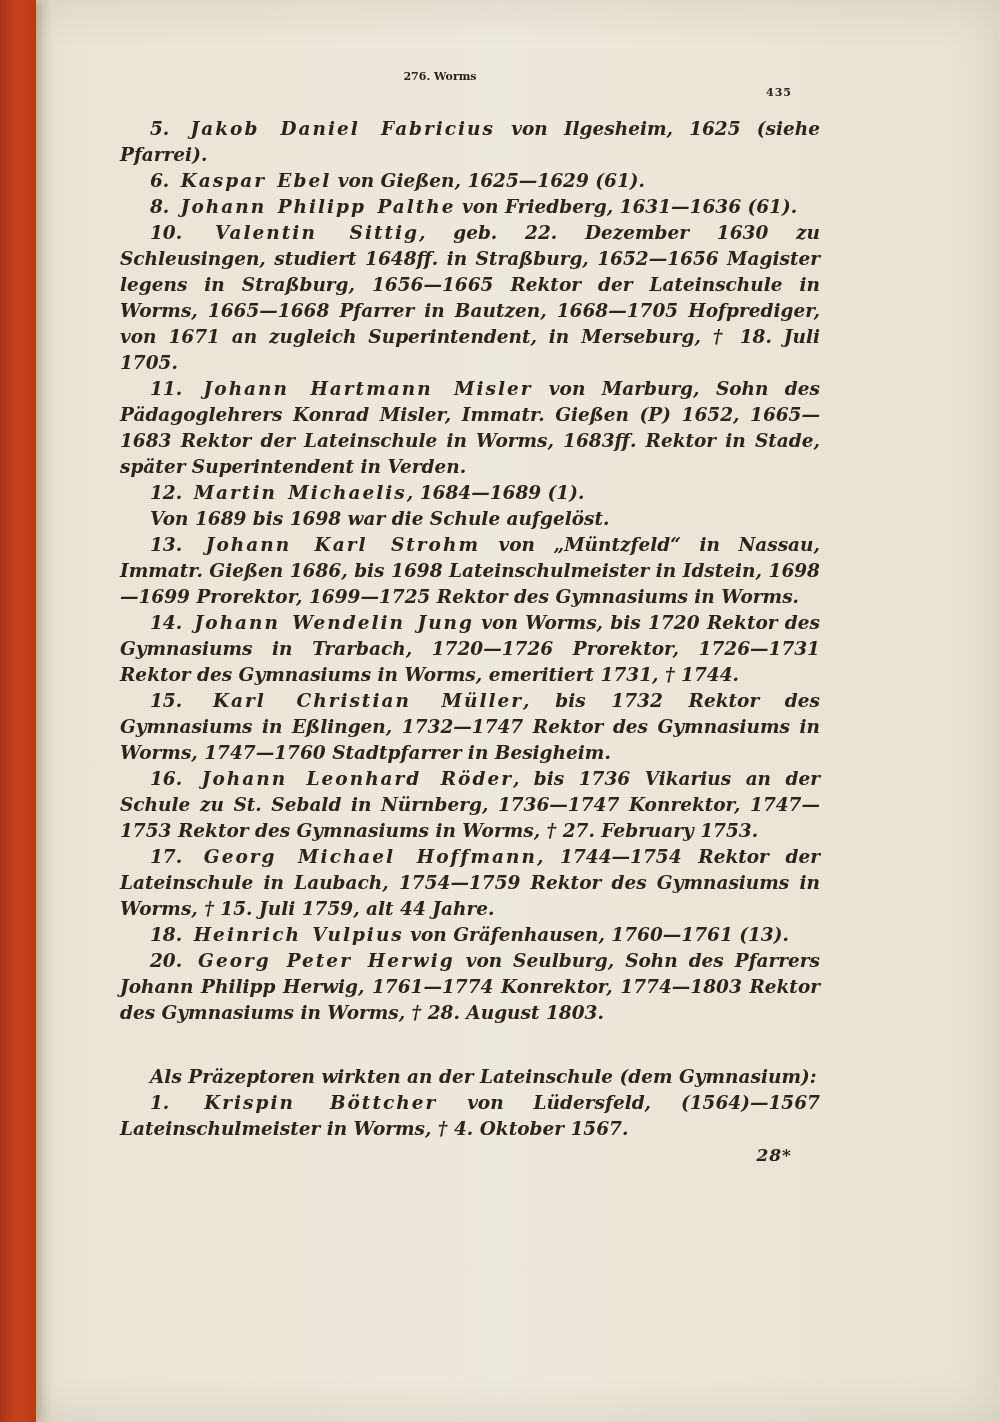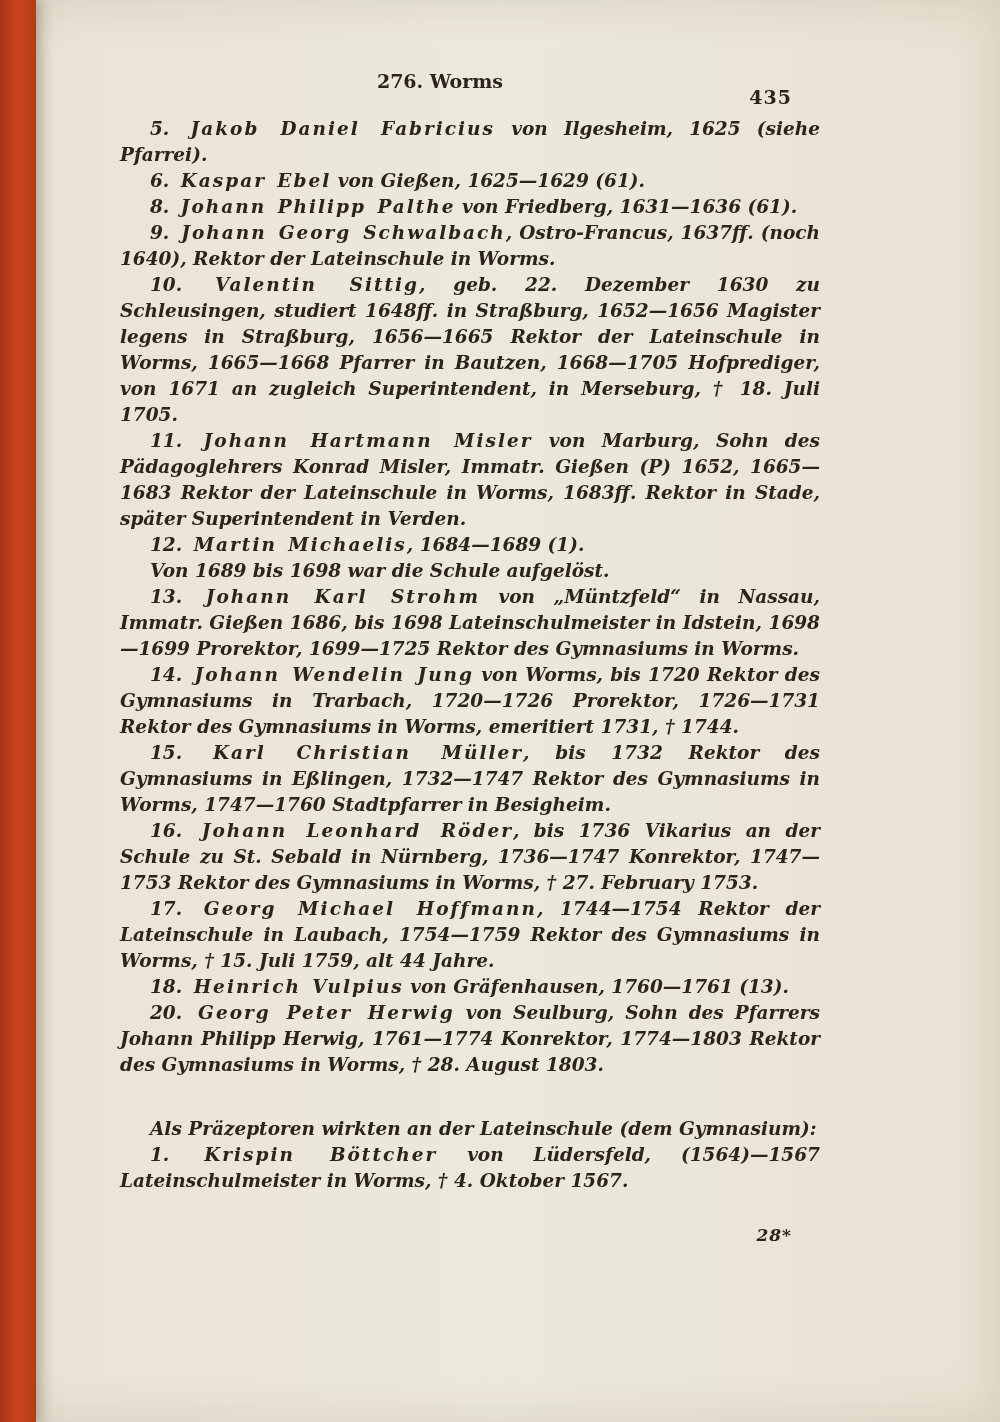--- a/index.html
+++ b/index.html
@@ -29,21 +29,21 @@
   .page-inner {
     position: absolute;
     left: 120px;
     top: 0;
     width: 700px;
   }
   .running-header {
     position: relative;
     margin-top: 70px;
     height: 24px;
-    font-size: 19px;
+    font-size: 11px;
     font-weight: bold;
   }
   .running-title {
     display: block;
     text-align: center;
     padding-right: 60px;
   }
   .page-number {
     position: absolute;
     right: 28px;
@@ -63,21 +63,21 @@
     text-indent: 30px;
   }
   .sperr {
     letter-spacing: 2px;
     word-spacing: 3px;
   }
   .heading-para {
     margin-top: 38px !important;
   }
   .signature-mark {
-    margin-top: 28px;
+    margin-top: 0;
     padding-right: 28px;
     text-align: right;
     font-size: 17px;
     font-weight: bold;
     letter-spacing: 1px;
   }
 </style>
 </head>
 <body>
 
@@ -88,21 +88,20 @@
 
     <div class="running-header">
       <span class="running-title">276. Worms</span>
       <span class="page-number">435</span>
     </div>
 
     <div class="text-block">
       <p><span>5.</span><span class="sperr"> Jakob Daniel Fabricius</span><span> von Ilgesheim, 1625 (siehe Pfarrei).</span></p>
       <p><span>6.</span><span class="sperr"> Kaspar Ebel</span><span> von Gießen, 1625—1629 (61).</span></p>
       <p><span>8.</span><span class="sperr"> Johann Philipp Palthe</span><span> von Friedberg, 1631—1636 (61).</span></p>
-      <p><span>9.</span><span class="sperr"> Johann Georg Schwalbach</span><span>, Ostro-Francus, 1637ff. (noch 1640), Rektor der Lateinschule in Worms.</span></p>
       <p><span>10.</span><span class="sperr"> Valentin Sittig</span><span>, geb. 22. Dezember 1630 zu Schleusingen, studiert 1648ff. in Straßburg, 1652—1656 Magister legens in Straßburg, 1656—1665 Rektor der Lateinschule in Worms, 1665—1668 Pfarrer in Bautzen, 1668—1705 Hofprediger, von 1671 an zugleich Superintendent, in Merseburg, † 18. Juli 1705.</span></p>
       <p><span>11.</span><span class="sperr"> Johann Hartmann Misler</span><span> von Marburg, Sohn des Pädagoglehrers Konrad Misler, Immatr. Gießen (P) 1652, 1665—1683 Rektor der Lateinschule in Worms, 1683ff. Rektor in Stade, später Superintendent in Verden.</span></p>
       <p><span>12.</span><span class="sperr"> Martin Michaelis</span><span>, 1684—1689 (1).</span></p>
       <p><span>Von 1689 bis 1698 war die Schule aufgelöst.</span></p>
       <p><span>13.</span><span class="sperr"> Johann Karl Strohm</span><span> von „Müntzfeld“ in Nassau, Immatr. Gießen 1686, bis 1698 Lateinschulmeister in Idstein, 1698—1699 Prorektor, 1699—1725 Rektor des Gymnasiums in Worms.</span></p>
       <p><span>14.</span><span class="sperr"> Johann Wendelin Jung</span><span> von Worms, bis 1720 Rektor des Gymnasiums in Trarbach, 1720—1726 Prorektor, 1726—1731 Rektor des Gymnasiums in Worms, emeritiert 1731, † 1744.</span></p>
       <p><span>15.</span><span class="sperr"> Karl Christian Müller</span><span>, bis 1732 Rektor des Gymnasiums in Eßlingen, 1732—1747 Rektor des Gymnasiums in Worms, 1747—1760 Stadtpfarrer in Besigheim.</span></p>
       <p><span>16.</span><span class="sperr"> Johann Leonhard Röder</span><span>, bis 1736 Vikarius an der Schule zu St. Sebald in Nürnberg, 1736—1747 Konrektor, 1747—1753 Rektor des Gymnasiums in Worms, † 27. February 1753.</span></p>
       <p><span>17.</span><span class="sperr"> Georg Michael Hoffmann</span><span>, 1744—1754 Rektor der Lateinschule in Laubach, 1754—1759 Rektor des Gymnasiums in Worms, † 15. Juli 1759, alt 44 Jahre.</span></p>
       <p><span>18.</span><span class="sperr"> Heinrich Vulpius</span><span> von Gräfenhausen, 1760—1761 (13).</span></p>

